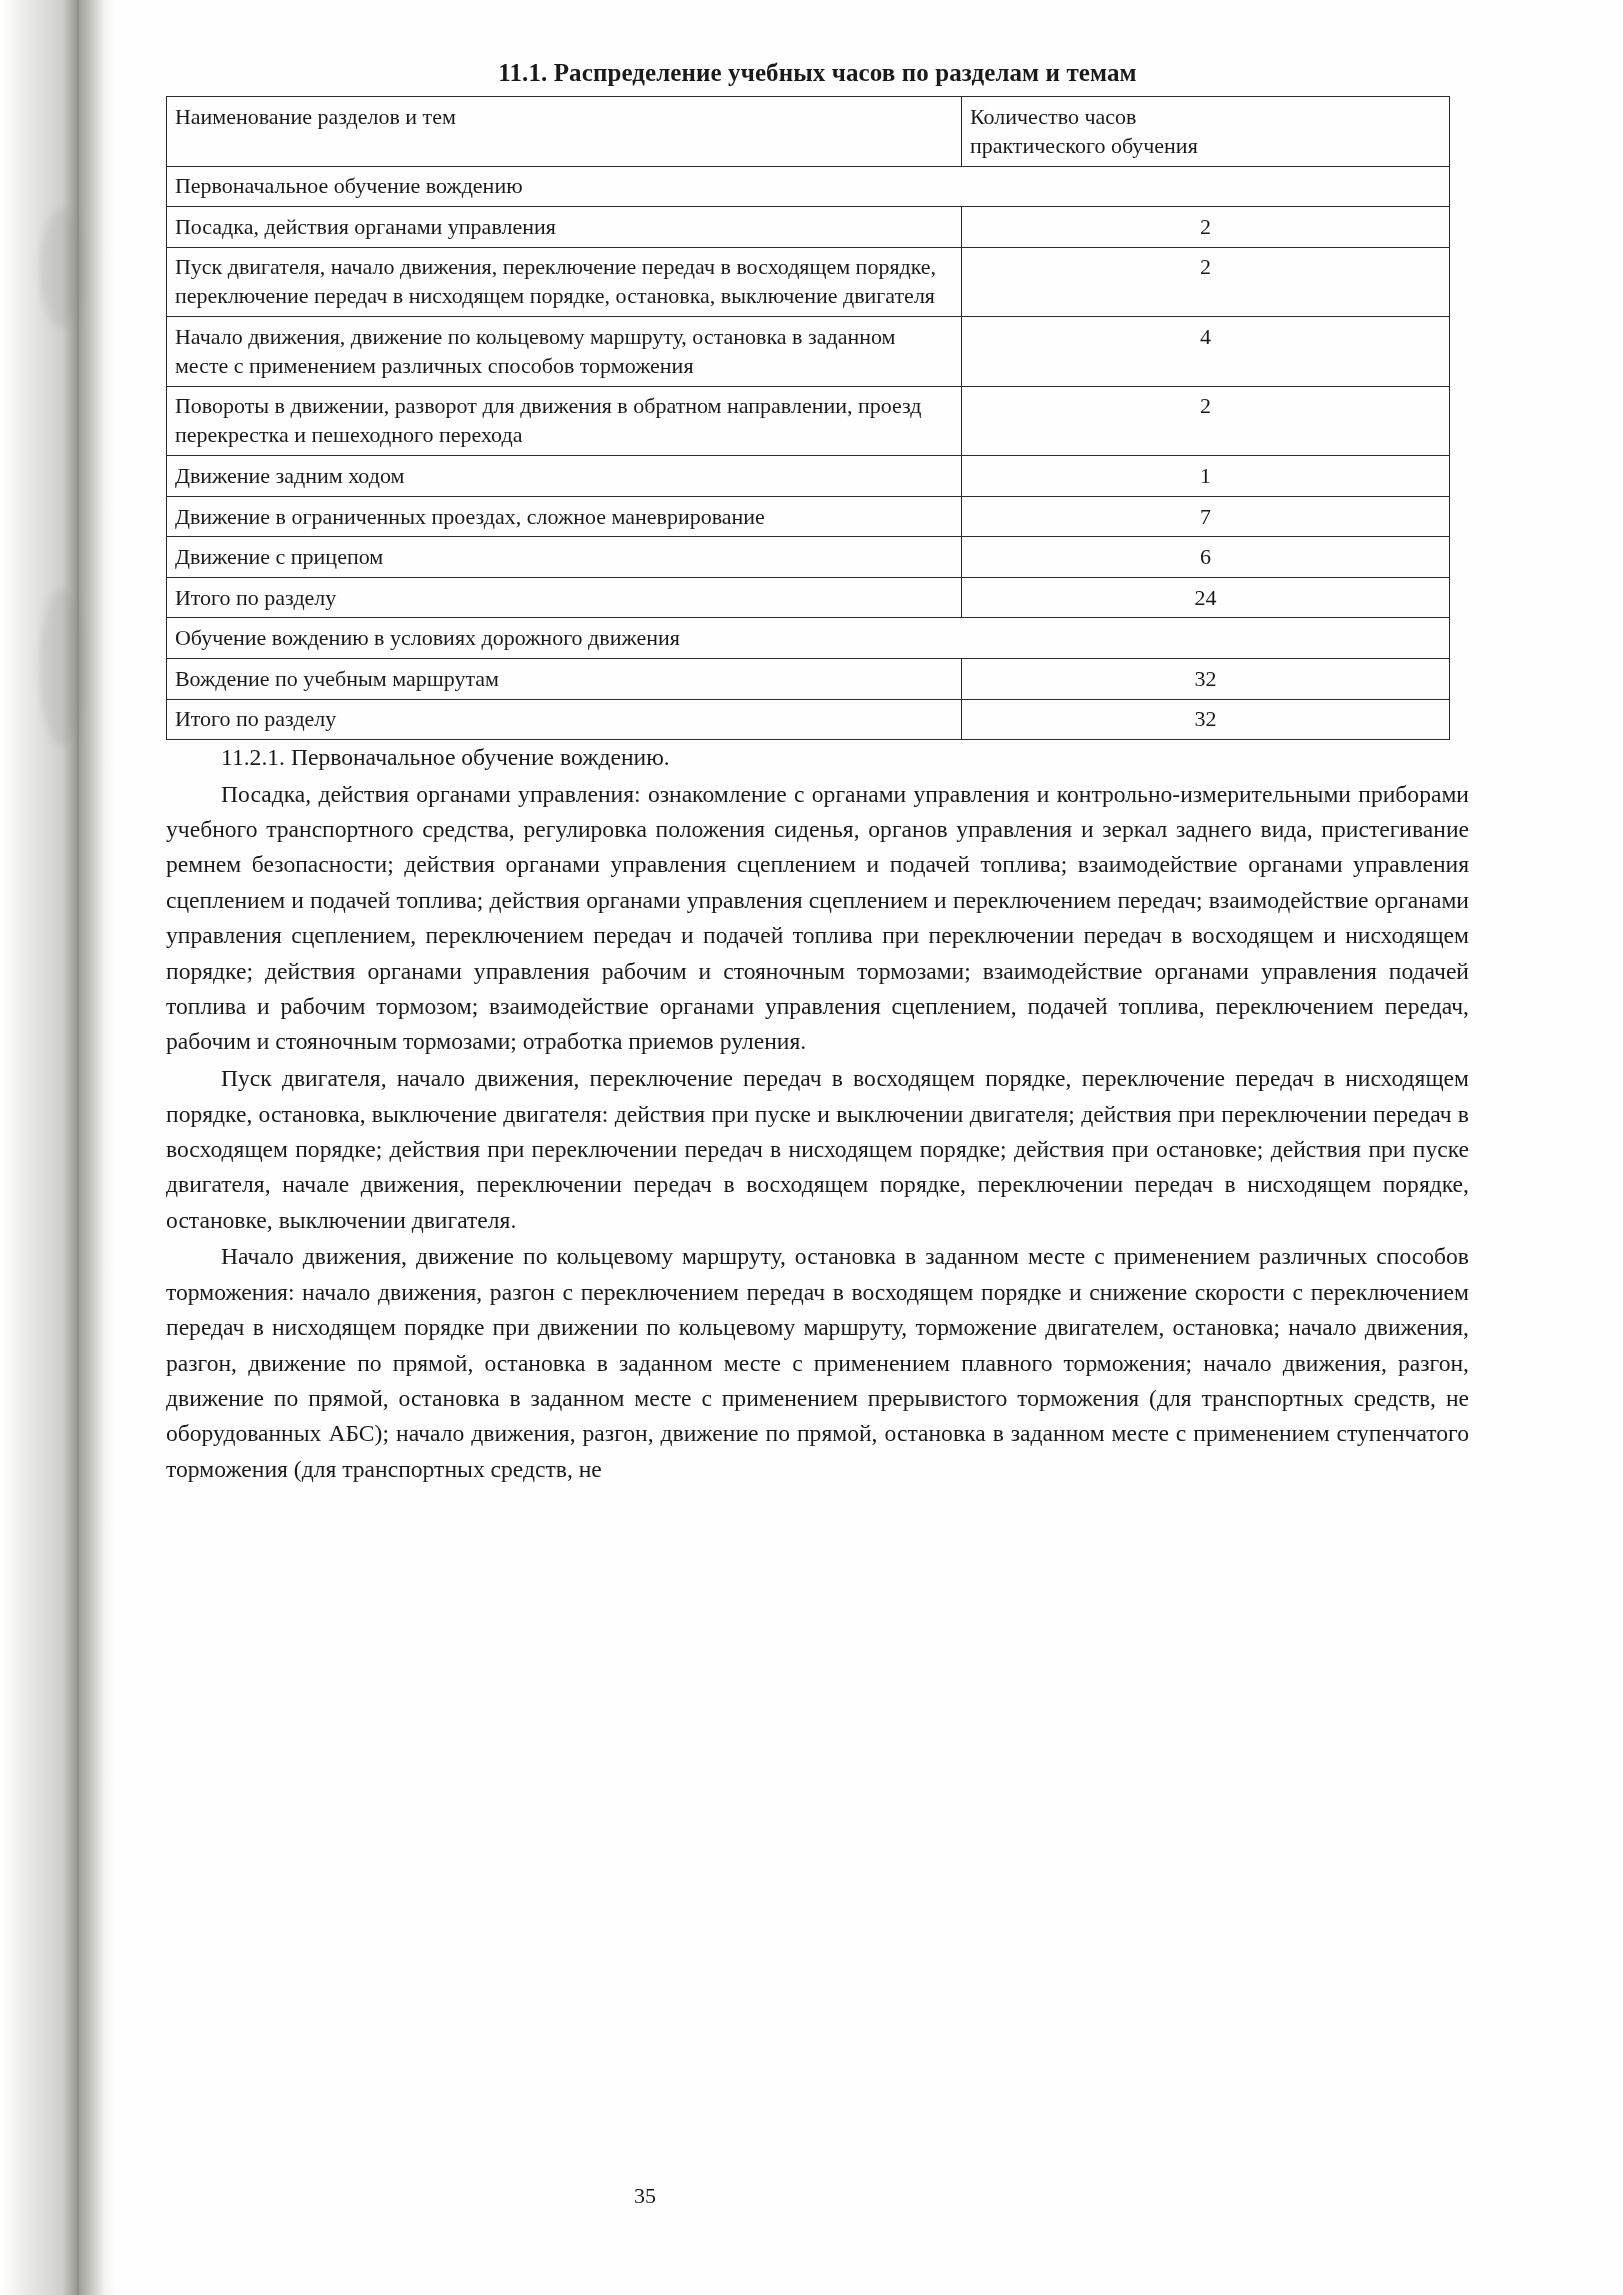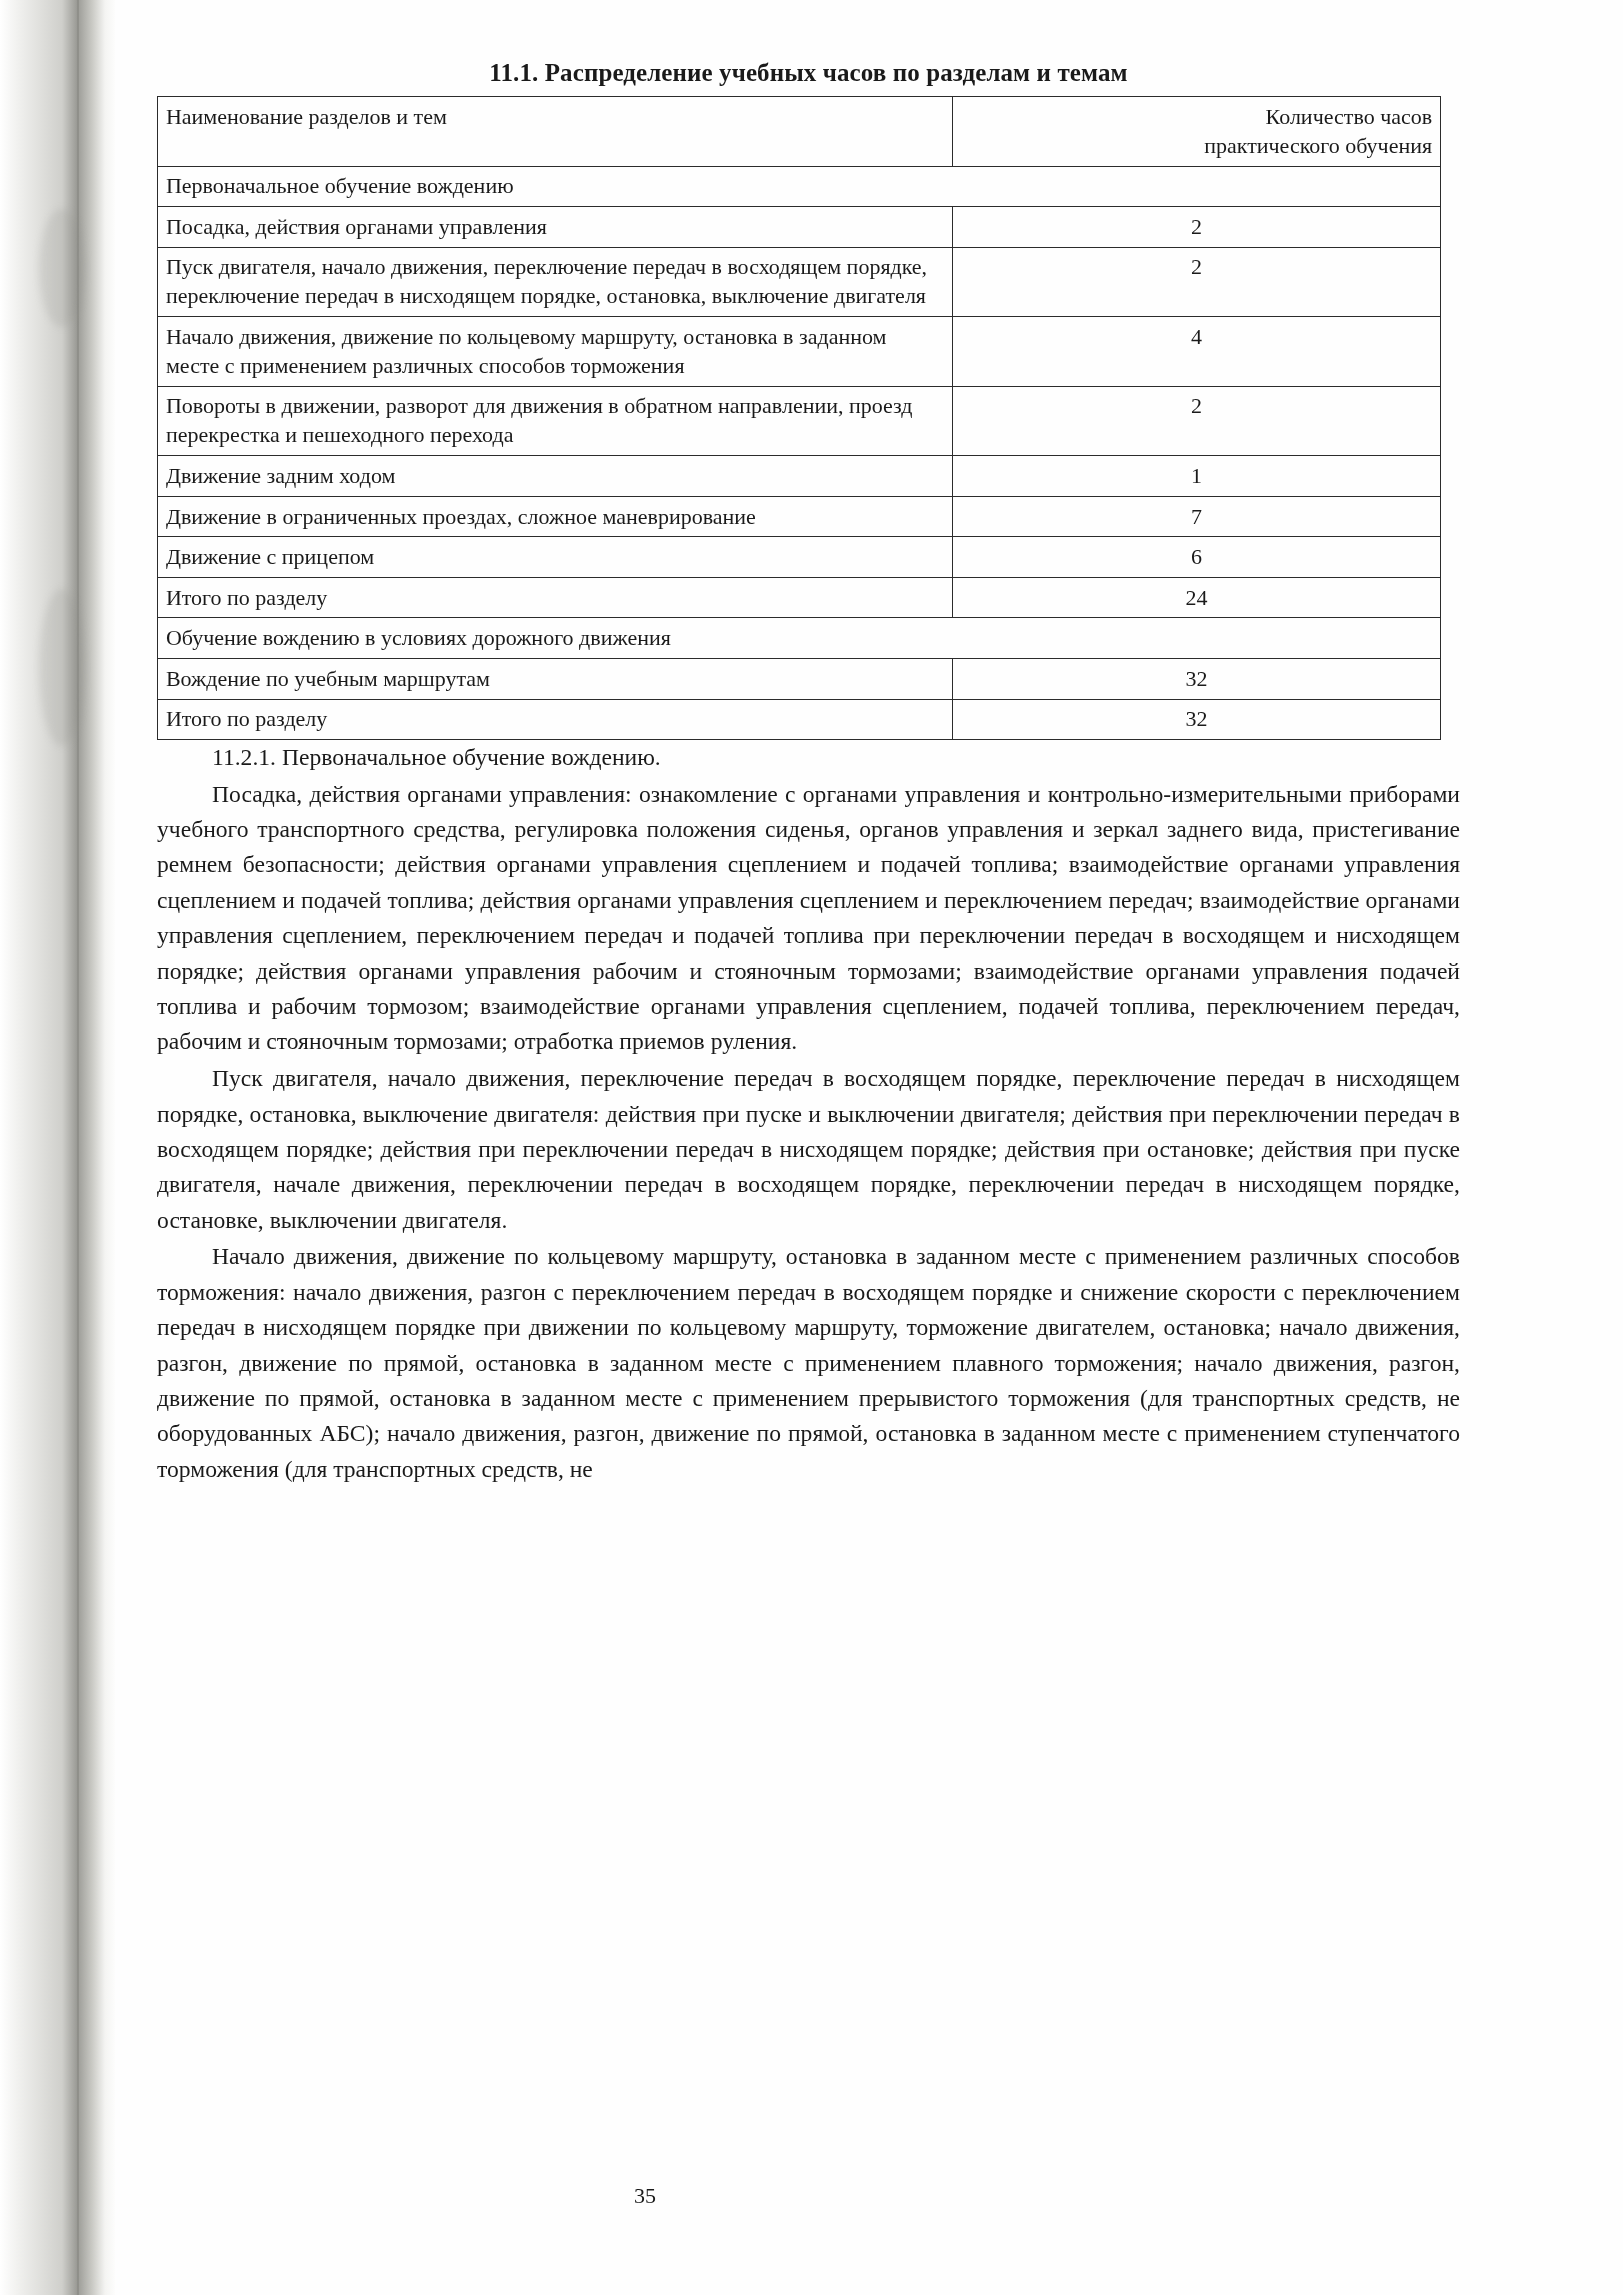--- a/index.html
+++ b/index.html
@@ -35,21 +35,21 @@
   .scan-smudge {
     position: absolute;
     left: 39px;
     width: 46px;
     background: rgba(140,140,135,.18);
     border-radius: 50%;
     filter: blur(3.9px);
   }
   .content {
     position: absolute;
-    left: 157px;
+    left: 166px;
     top: 59px;
     width: 1303px;
   }
   h1.doc-title {
     font-size: 25px;
     font-weight: bold;
     text-align: center;
     margin: 0 0 9.2px 0;
     letter-spacing: 0.1px;
   }
@@ -72,21 +72,21 @@
   }
   table.hours td.num {
     text-align: center;
     vertical-align: top;
   }
   table.hours td.section {
     text-align: left;
     font-family: Liberation Serif, serif;
   }
   table.hours td.head-right {
-    text-align: right;
+    text-align: left;
     vertical-align: top;
   }
   col.c1 { width: 795px; }
   col.c2 { width: 488px; }
 
   .body-text {
     font-size: 23.6px;
     line-height: 1.5;
   }
   .body-text p {

